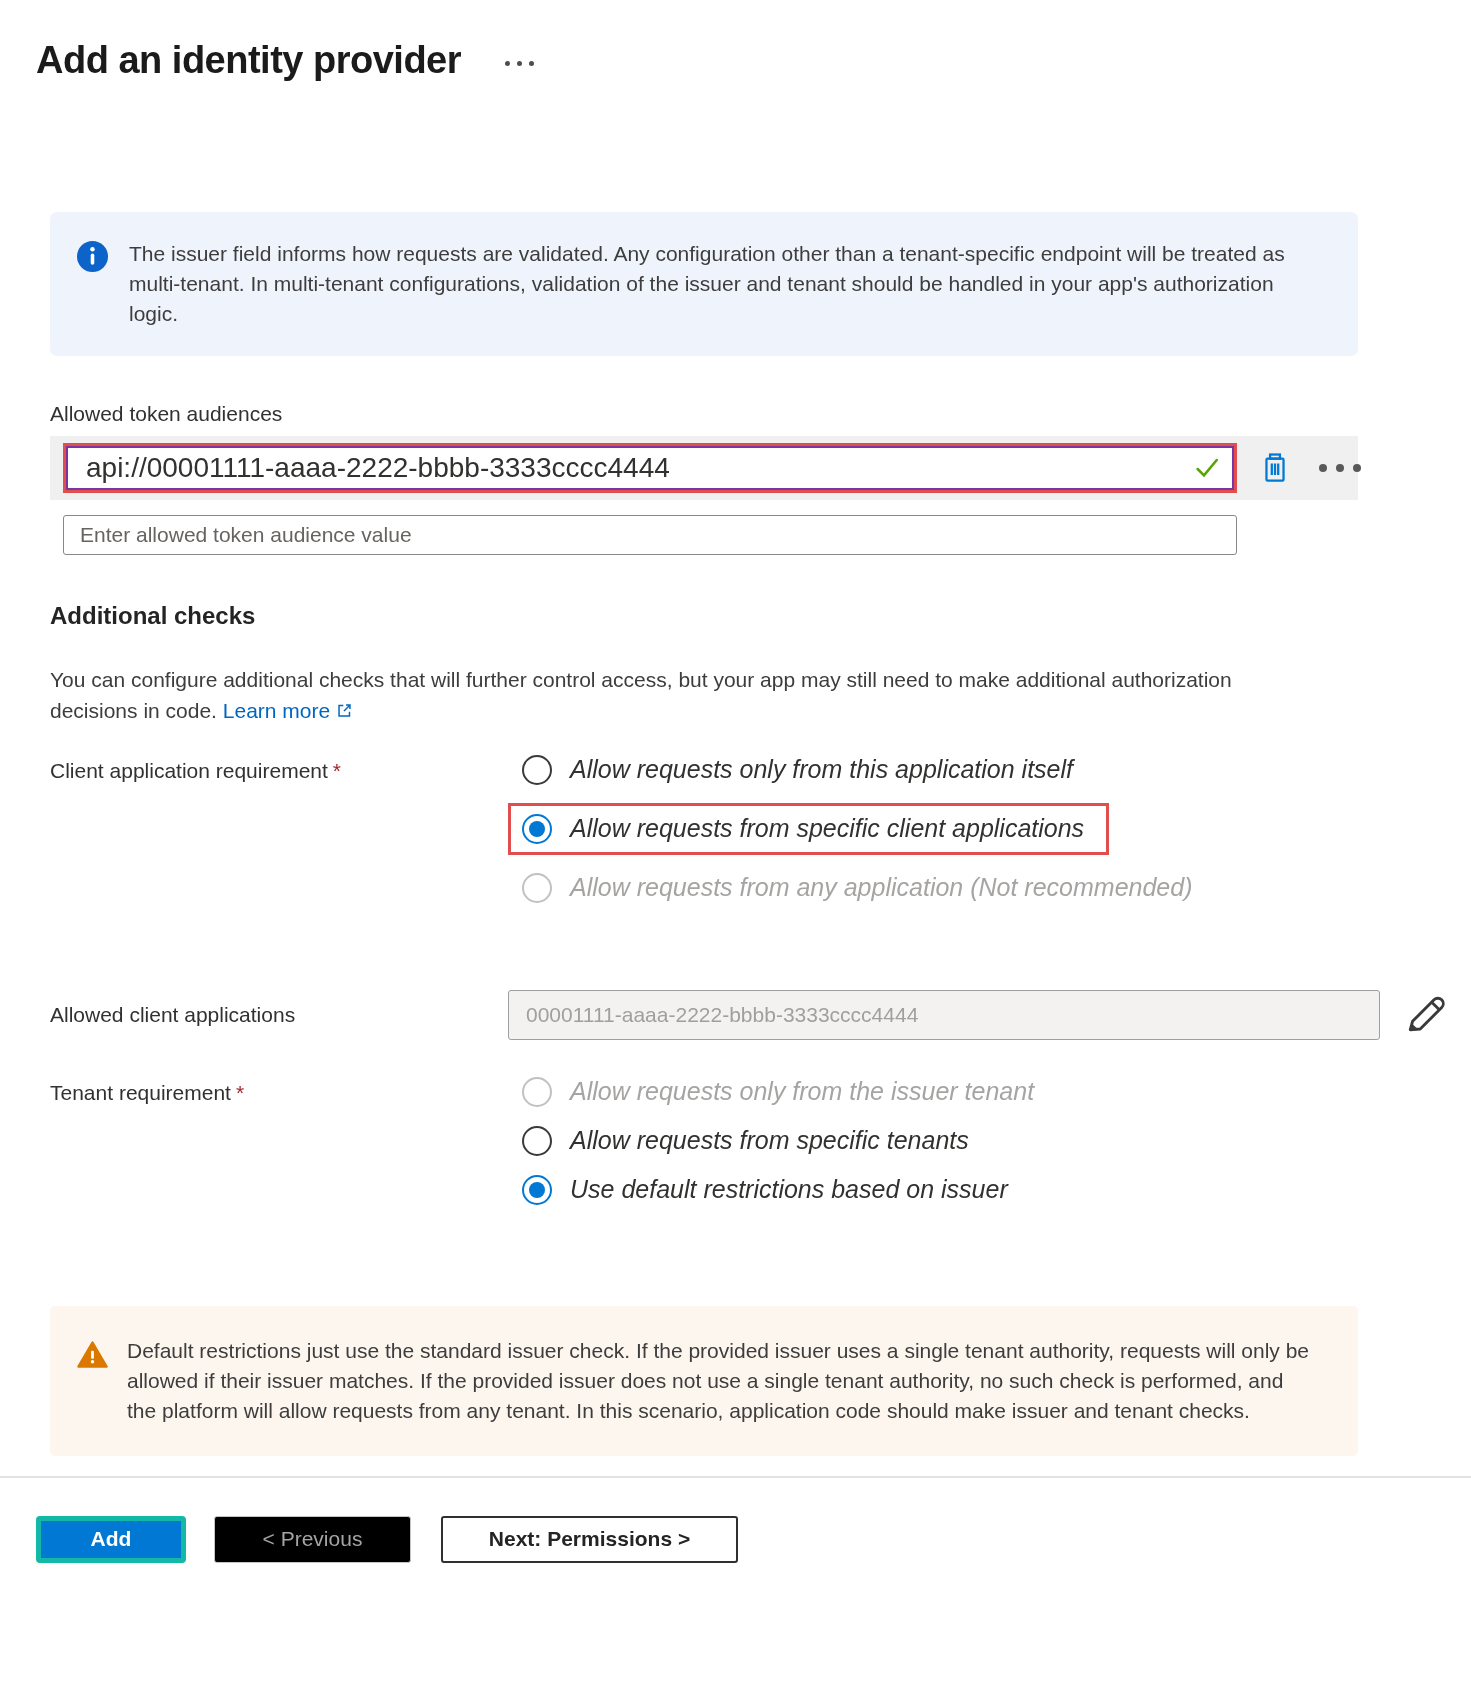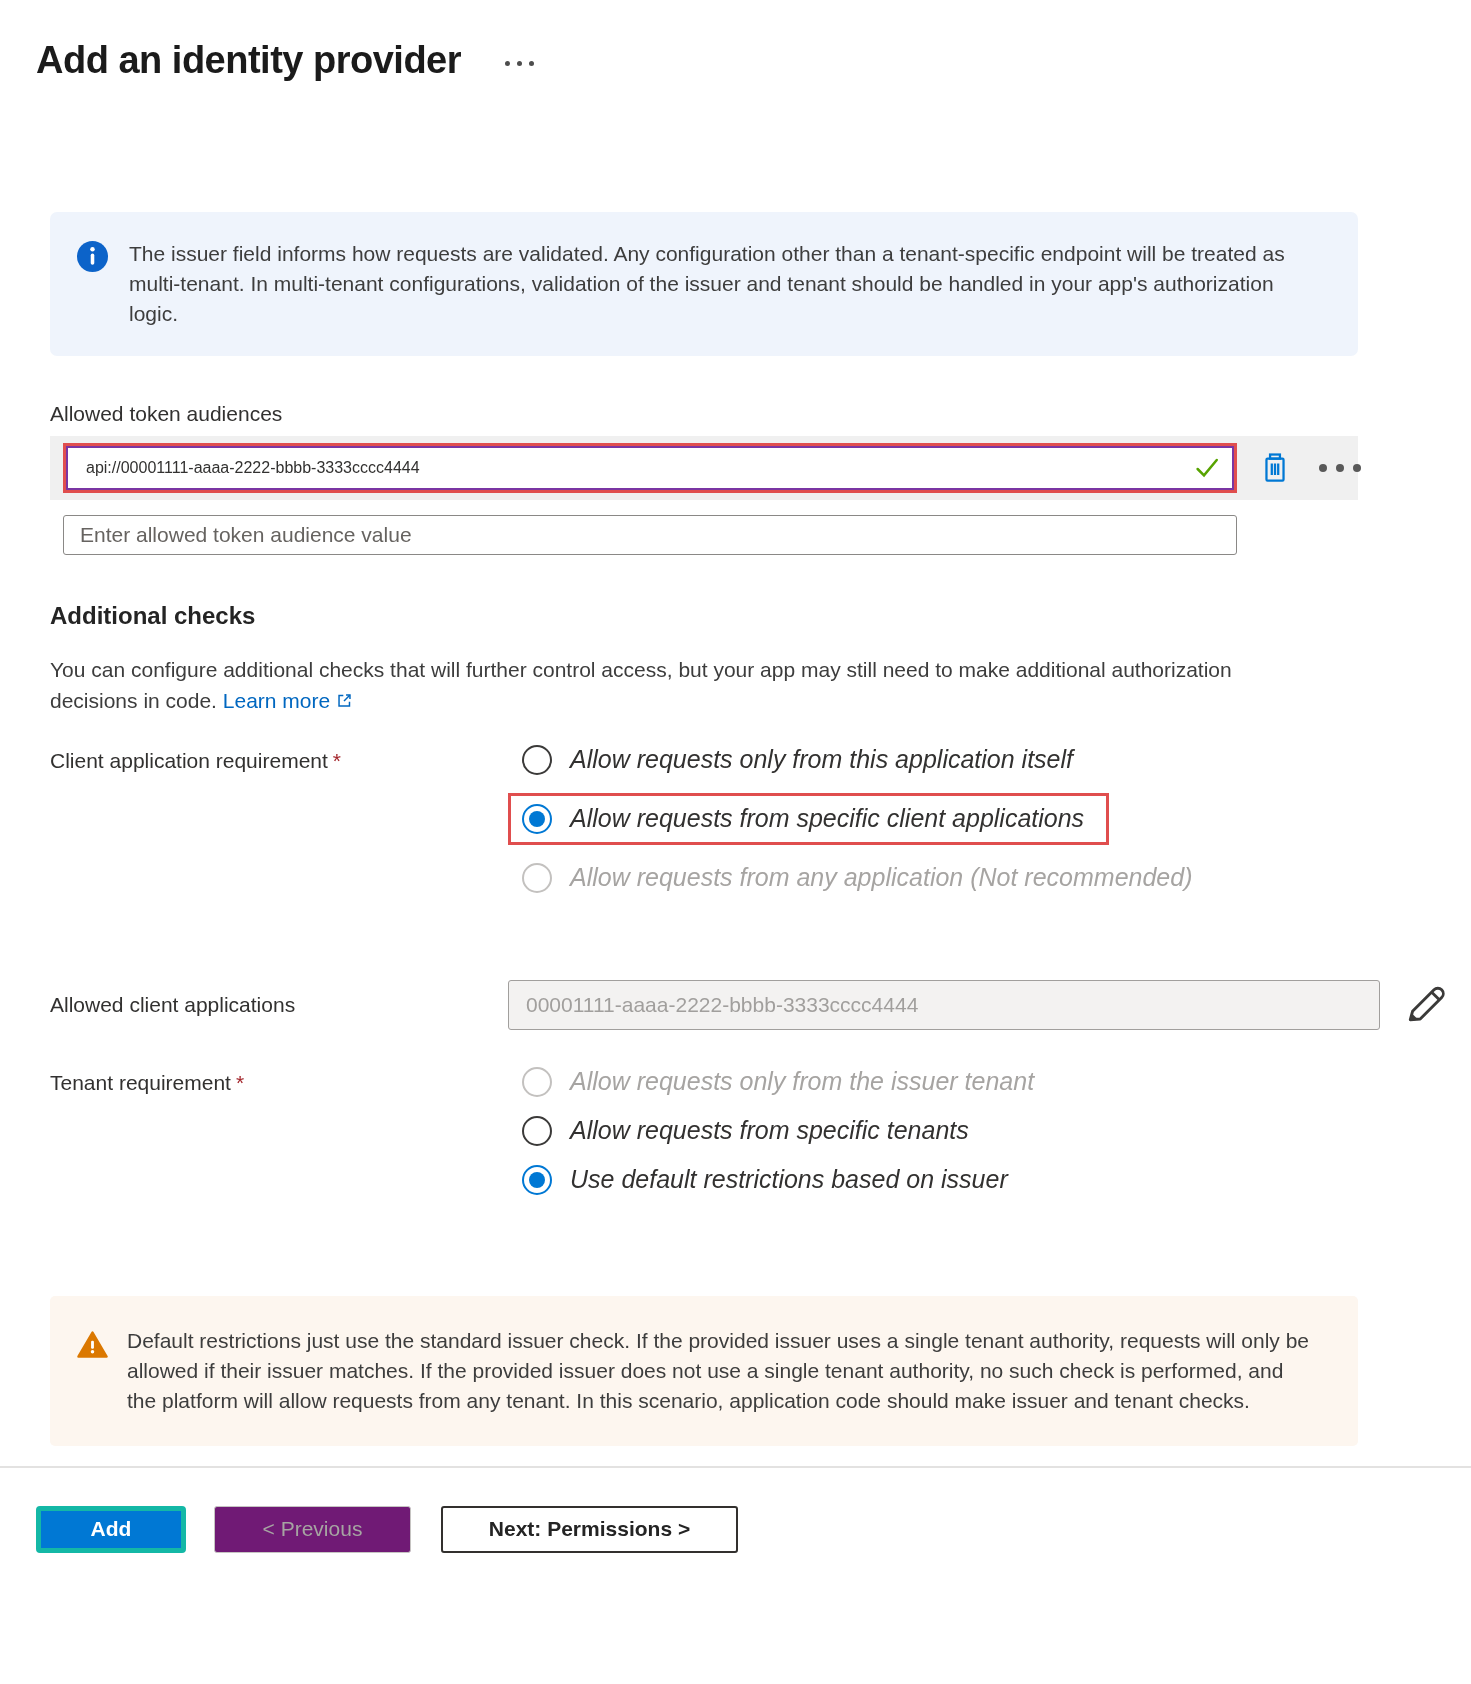--- a/index.html
+++ b/index.html
@@ -34,37 +34,37 @@
     margin-top:10px; width:100%; background:#F0F0F0;
     display:flex; align-items:center; padding:7px 12px 7px 13px;
   }
   .annotation-box { border:3px solid #E04E4E; flex:none; width:1174px; background:#fff; }
   .audience-input-inner {
     border:2px solid #7A35A3; height:44px; display:flex; align-items:center;
     padding:0 10px 0 16px; background:#fff;
   }
   .audience-input-inner input {
     flex:1; border:none; outline:none; background:transparent;
-    font-family:inherit; font-size:16px; color:#323130; min-width:0;
+    font-family:inherit; font-size:28px; color:#323130; min-width:0;
   }
   .check-icon { flex:none; width:30px; height:30px; }
   .icon-btn { background:none; border:none; padding:0; cursor:pointer; display:flex; align-items:center; }
   .trash-btn { margin-left:22px; }
   .row-dots { display:flex; gap:9px; margin-left:28px; margin-right:14px; cursor:pointer; }
   .row-dots i { width:8px; height:8px; border-radius:50%; background:#595959; display:block; }
   .new-audience-input {
     display:block; margin:15px 0 0 13px; width:1174px; height:40px;
     border:1px solid #8A8886; border-radius:3px; padding:0 16px;
     font-family:inherit; font-size:21px; color:#323130; outline:none;
   }
   .new-audience-input::placeholder { color:#666360; opacity:1; }
 
   
   .section-heading { margin-top:47px; font-size:24px; font-weight:bold; color:#242424; }
-  .section-desc { margin-top:24px; font-size:21px; line-height:31px; color:#3d3d3d; max-width:1240px; }
+  .section-desc { margin-top:34px; font-size:21px; line-height:31px; color:#3d3d3d; max-width:1240px; }
   .learn-more { color:#0067C0; text-decoration:none; cursor:pointer; }
   .ext-icon { width:19px; height:19px; vertical-align:-2px; margin-left:5px; }
 
   
   .form-row { display:flex; align-items:flex-start; }
   .form-label { flex:none; width:458px; font-size:21px; color:#323130; padding-top:5px; }
   .req-star { color:#A4262C; margin-left:5px; }
   .controls { flex:1; }
 
   .radio-row { display:flex; align-items:center; gap:18px; padding-left:14px; min-height:32px; margin-bottom:17px; width:max-content; cursor:pointer; }
@@ -110,21 +110,21 @@
 
   
   .footer-divider { margin:20px 0 0 0; border:none; border-top:2px solid #E3E2E1; width:1471px; }
   footer { padding:38px 0 0 36px; display:flex; align-items:center; }
   button { font-family:inherit; }
   .btn { height:47px; font-size:21px; border-radius:4px; cursor:pointer; }
   .btn-add {
     width:150px; background:#0078D4; border:5px solid #14b8a6; color:#fff; font-weight:bold;
   }
   .btn-prev {
-    width:197px; margin-left:28px; background:#701a75; border:1px solid #C6C4C2;
+    width:197px; margin-left:28px; background:#000000; border:1px solid #C6C4C2;
     color:#A6A4A2; border-radius:3px; cursor:default;
   }
   .btn-next {
     width:297px; margin-left:30px; background:#fff; border:2px solid #32302e;
     color:#242424; font-weight:bold; border-radius:3px;
   }
 </style>
 </head>
 <body>
 

